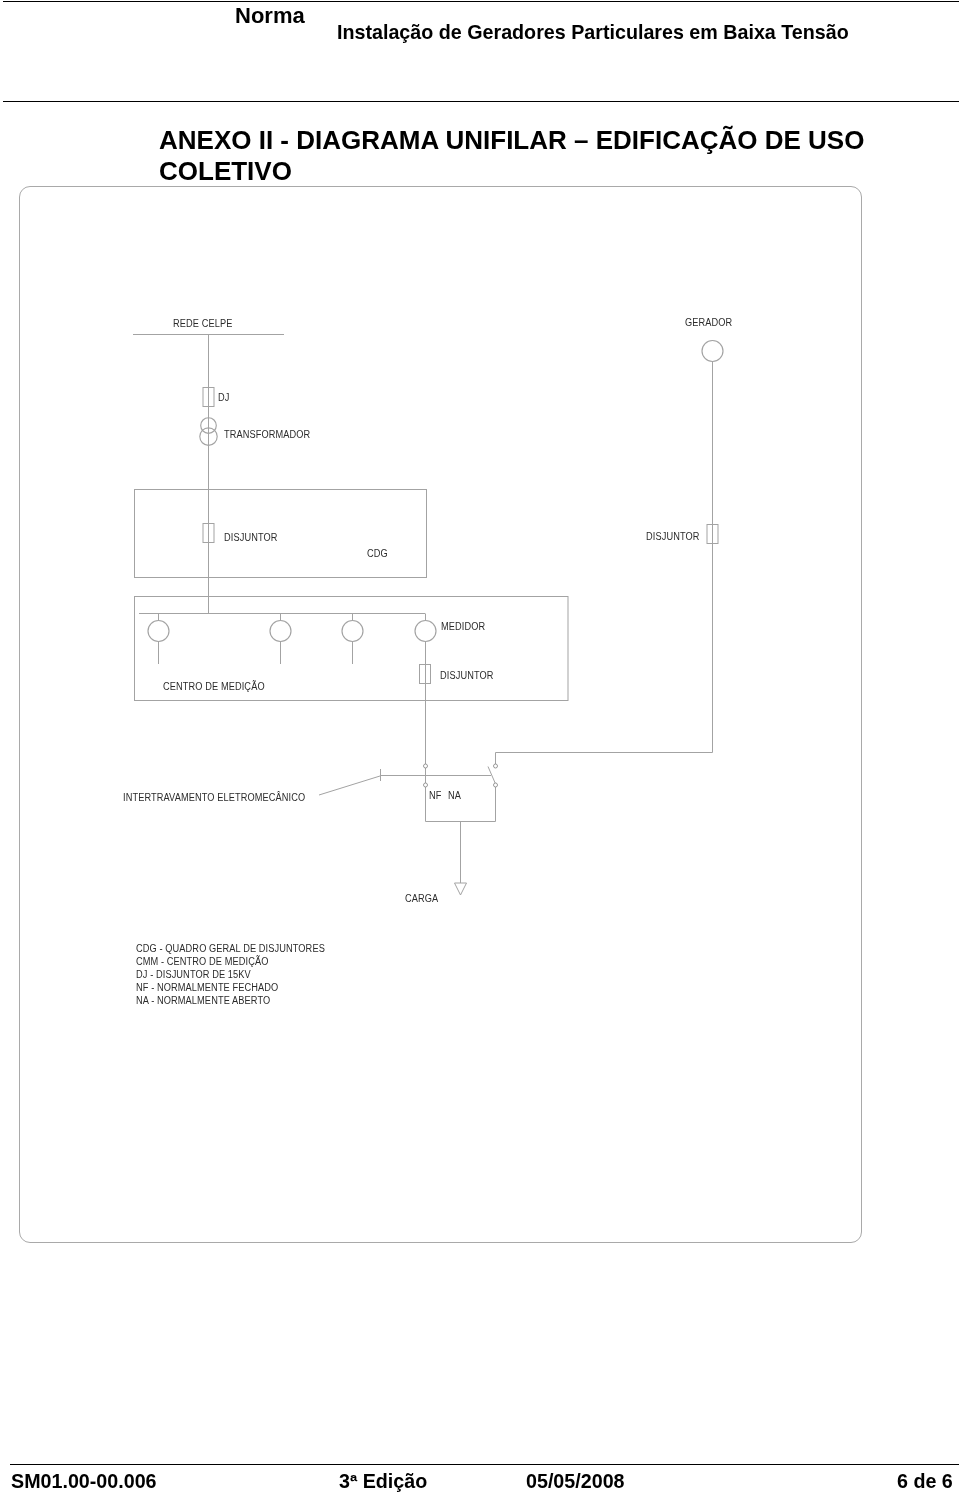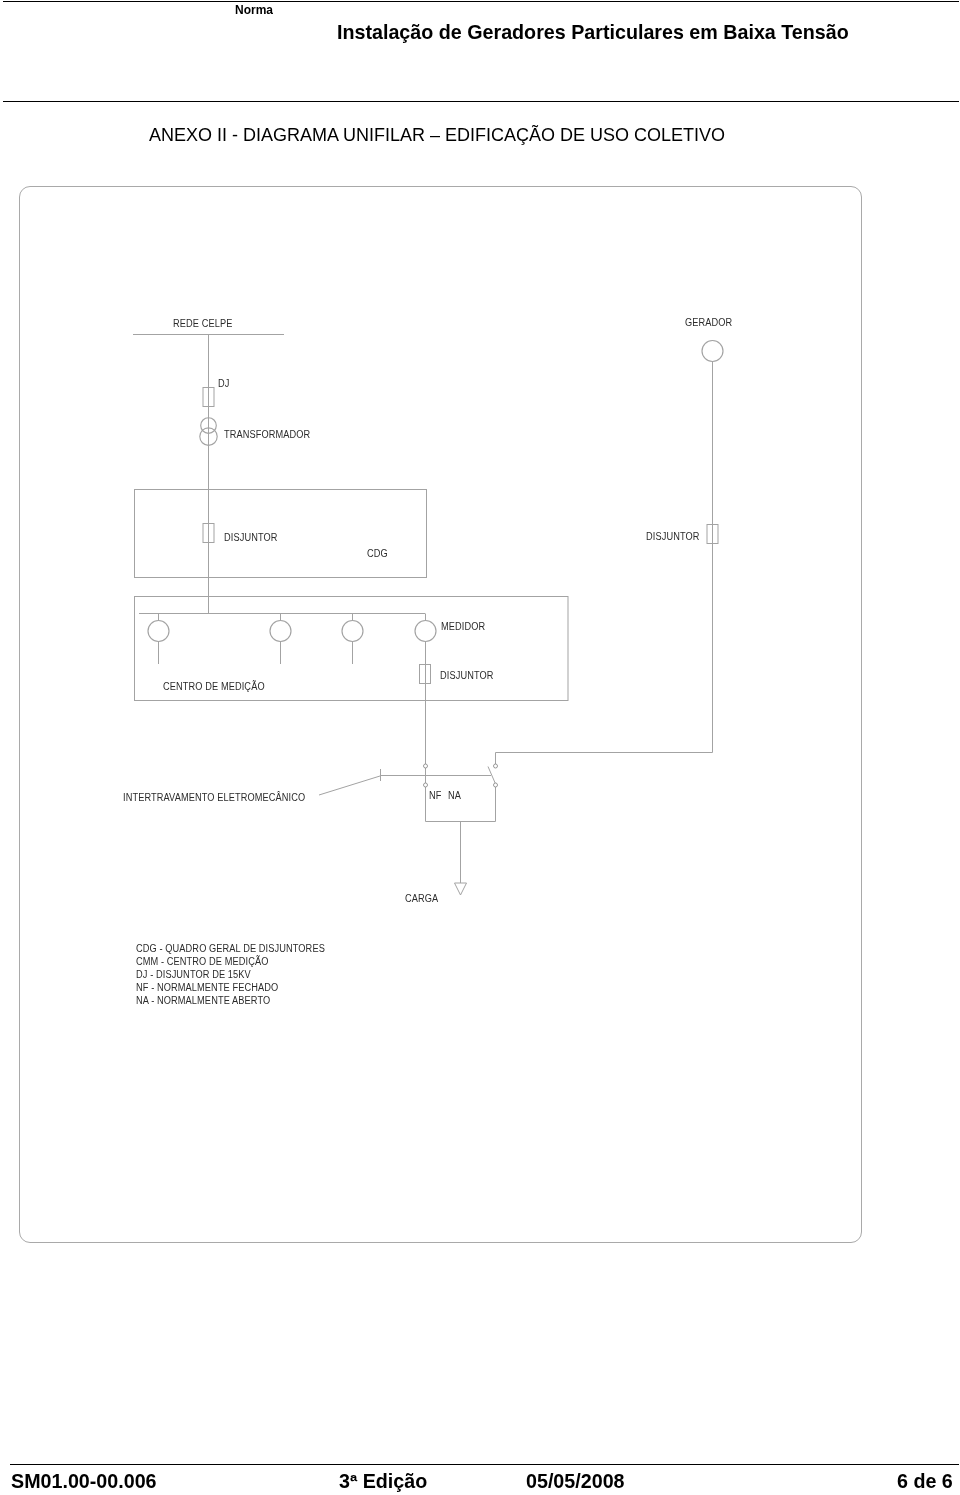--- a/index.html
+++ b/index.html
@@ -3,33 +3,33 @@
 <meta charset="utf-8">
 <style>
   html,body{margin:0;padding:0;}
   body{width:960px;height:1495px;background:#fff;font-family:"Liberation Sans",sans-serif;
        -webkit-font-smoothing:antialiased;position:relative;overflow:hidden;}
   .page{position:absolute;left:0;top:0;width:960px;height:1495px;}
 
   
   #doc-header{position:absolute;left:3px;top:1px;width:956px;height:99px;
       border-top:1.5px solid #000;border-bottom:1.5px solid #000;}
-  #norma-label{position:absolute;left:232px;top:1px;font-size:12px;font-weight:bold;color:#000;}
+  #norma-label{position:absolute;left:232px;top:1px;font-size:22px;font-weight:bold;color:#000;}
   #doc-title{position:absolute;left:334px;top:19px;font-size:19.7px;font-weight:bold;color:#000;}
 
   
   #logo{position:absolute;left:-3px;top:-1px;width:230px;height:100px;}
   #logo svg{position:absolute;left:0;top:0;}
   #logo-brand{position:absolute;left:91px;top:13px;font-size:53px;font-weight:bold;
       font-style:italic;color:#0a55a5;letter-spacing:-0.5px;line-height:53px;white-space:nowrap;}
   #logo-tagline{position:absolute;left:81px;top:69px;font-size:19.3px;font-style:italic;
       color:#231f20;letter-spacing:-0.1px;white-space:nowrap;transform:scaleX(0.905);transform-origin:left top;}
 
   
-  #section-title{position:absolute;left:149px;top:125px;font-size:18px;font-weight:normal;color:#000;}
+  #section-title{position:absolute;left:159px;top:125px;font-size:26px;font-weight:bold;color:#000;}
 
   
   #diagram-frame{position:absolute;left:19px;top:186px;width:841px;height:1055px;
       border:1px solid #a9a9a9;border-radius:11px;}
 
   #diagram-svg{position:absolute;left:0;top:0;width:960px;height:1495px;}
 
   .dlabel{position:absolute;font-size:10px;color:#2b2b2b;white-space:nowrap;letter-spacing:0.12px;line-height:10px;transform:scaleX(0.921);transform-origin:left top;}
   #legend{position:absolute;left:136px;top:943px;font-size:10px;color:#2b2b2b;line-height:12.95px;letter-spacing:0.1px;white-space:nowrap;transform:scaleX(0.924);transform-origin:left top;}
 
@@ -109,21 +109,21 @@
     </g>
     <g fill="#a3a3a3" stroke="#8e8e8e" stroke-width="0.9">
       <circle cx="425.5" cy="766" r="2" fill="#fff"></circle>
       <circle cx="425.5" cy="785" r="2" fill="#fff"></circle>
       <circle cx="495.5" cy="766" r="2" fill="#fff"></circle>
       <circle cx="495.5" cy="785" r="2" fill="#fff"></circle>
     </g>
   </svg>
 
   <div class="dlabel" style="left:173px;top:319px">REDE CELPE</div>
-  <div class="dlabel" style="left:218px;top:379px">DJ</div>
+  <div class="dlabel" style="left:218px;top:393px">DJ</div>
   <div class="dlabel" style="left:224px;top:430px">TRANSFORMADOR</div>
   <div class="dlabel" style="left:224px;top:533px">DISJUNTOR</div>
   <div class="dlabel" style="left:367px;top:549px">CDG</div>
   <div class="dlabel" style="left:685px;top:318px">GERADOR</div>
   <div class="dlabel" style="left:646px;top:532px">DISJUNTOR</div>
   <div class="dlabel" style="left:441px;top:622px">MEDIDOR</div>
   <div class="dlabel" style="left:163px;top:682px">CENTRO DE MEDIÇÃO</div>
   <div class="dlabel" style="left:440px;top:671px">DISJUNTOR</div>
   <div class="dlabel" style="left:123px;top:793px">INTERTRAVAMENTO ELETROMECÂNICO</div>
   <div class="dlabel" style="left:429px;top:791px">NF</div>

